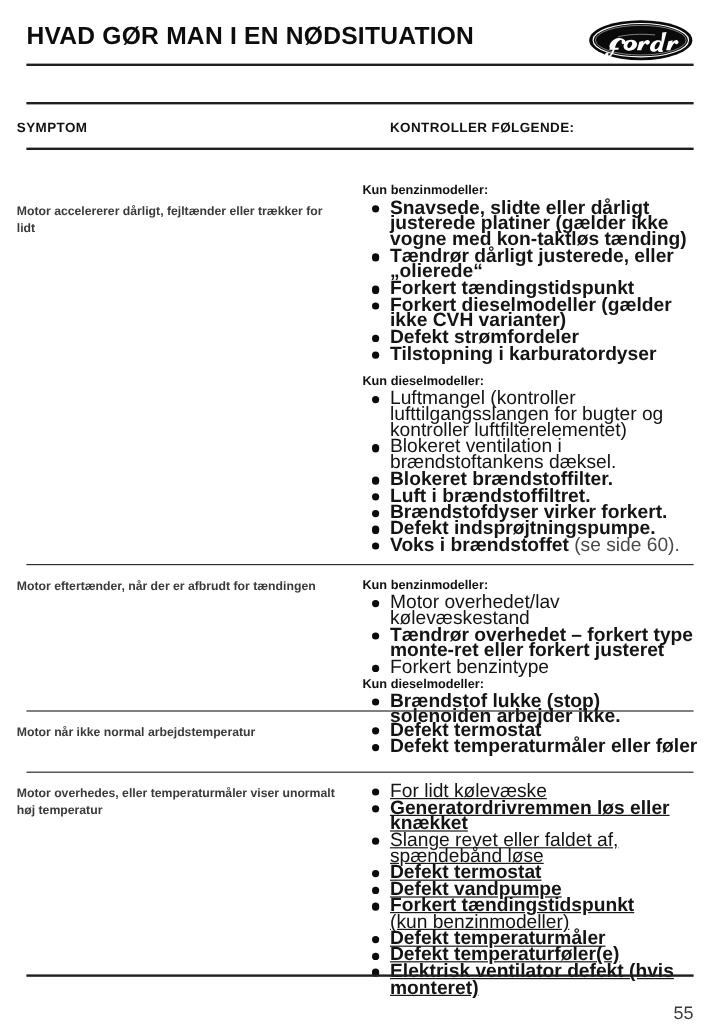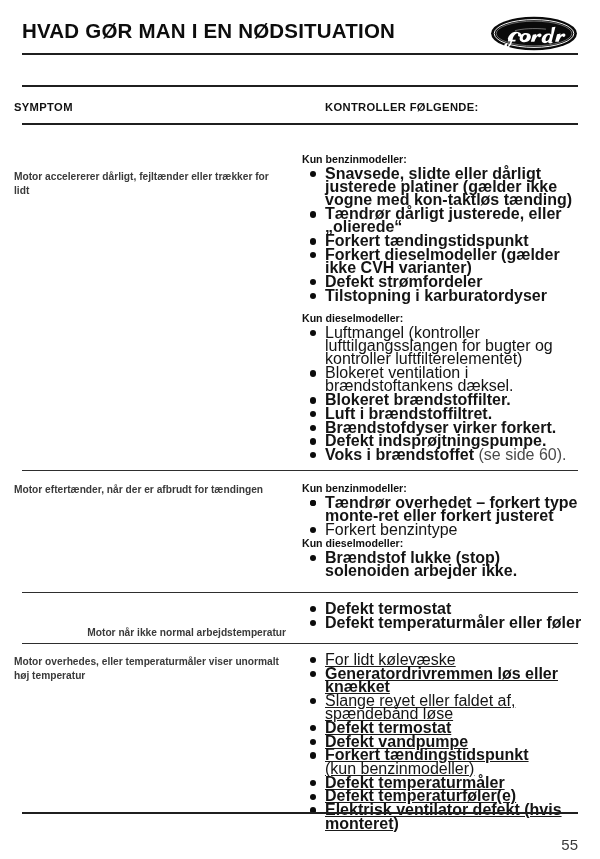--- a/index.html
+++ b/index.html
@@ -199,35 +199,35 @@
     </div>
   </div>
 
   <div class="rule rule-thin" style="top:470px;"></div>
 
   <div class="row" style="top:0;">
     <div class="sym-cell" style="top:483px;">Motor eftertænder, når der er afbrudt for tændingen</div>
     <div class="chk-cell" style="top:481px;">
       <div class="grp-head">Kun benzinmodeller:</div>
       <ul class="bullets">
-        <li class="n"><span class="dot"></span></li>
+        <li class="n"><span class="dot"></span><span>Motor overhedet/lav kølevæskestand</span></li>
         <li class="b"><span class="dot"></span><span>Tændrør overhedet – forkert type monte-<wbr>ret eller forkert justeret</span></li>
         <li class="n"><span class="dot"></span><span>Forkert benzintype</span></li>
       </ul>
       <div class="grp-head">Kun dieselmodeller:</div>
       <ul class="bullets">
         <li class="b"><span class="dot"></span><span>Brændstof lukke (stop) solenoiden arbejder ikke.</span></li>
       </ul>
     </div>
   </div>
 
   <div class="rule rule-thin" style="top:592px;"></div>
 
   <div class="row" style="top:0;">
-    <div class="sym-cell" style="top:626px;text-align:right;">Motor når ikke normal arbejdstemperatur</div>
+    <div class="sym-cell" style="top:604px;">Motor når ikke normal arbejdstemperatur</div>
     <div class="chk-cell" style="top:602px;">
       <ul class="bullets">
         <li class="b"><span class="dot"></span><span>Defekt termostat</span></li>
         <li class="b"><span class="dot"></span><span>Defekt temperaturmåler eller føler</span></li>
       </ul>
     </div>
   </div>
 
   <div class="rule rule-thin" style="top:643px;"></div>
 

